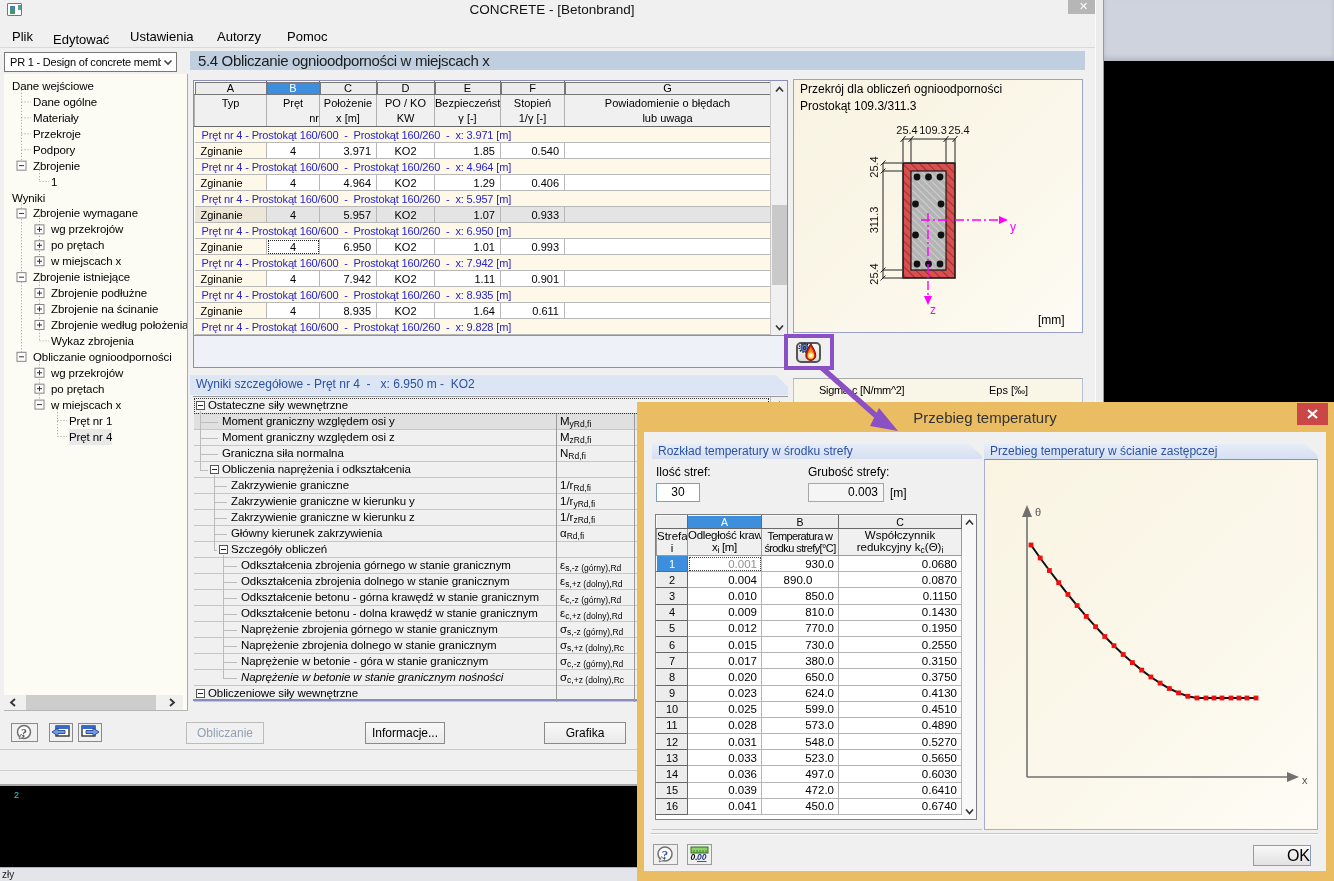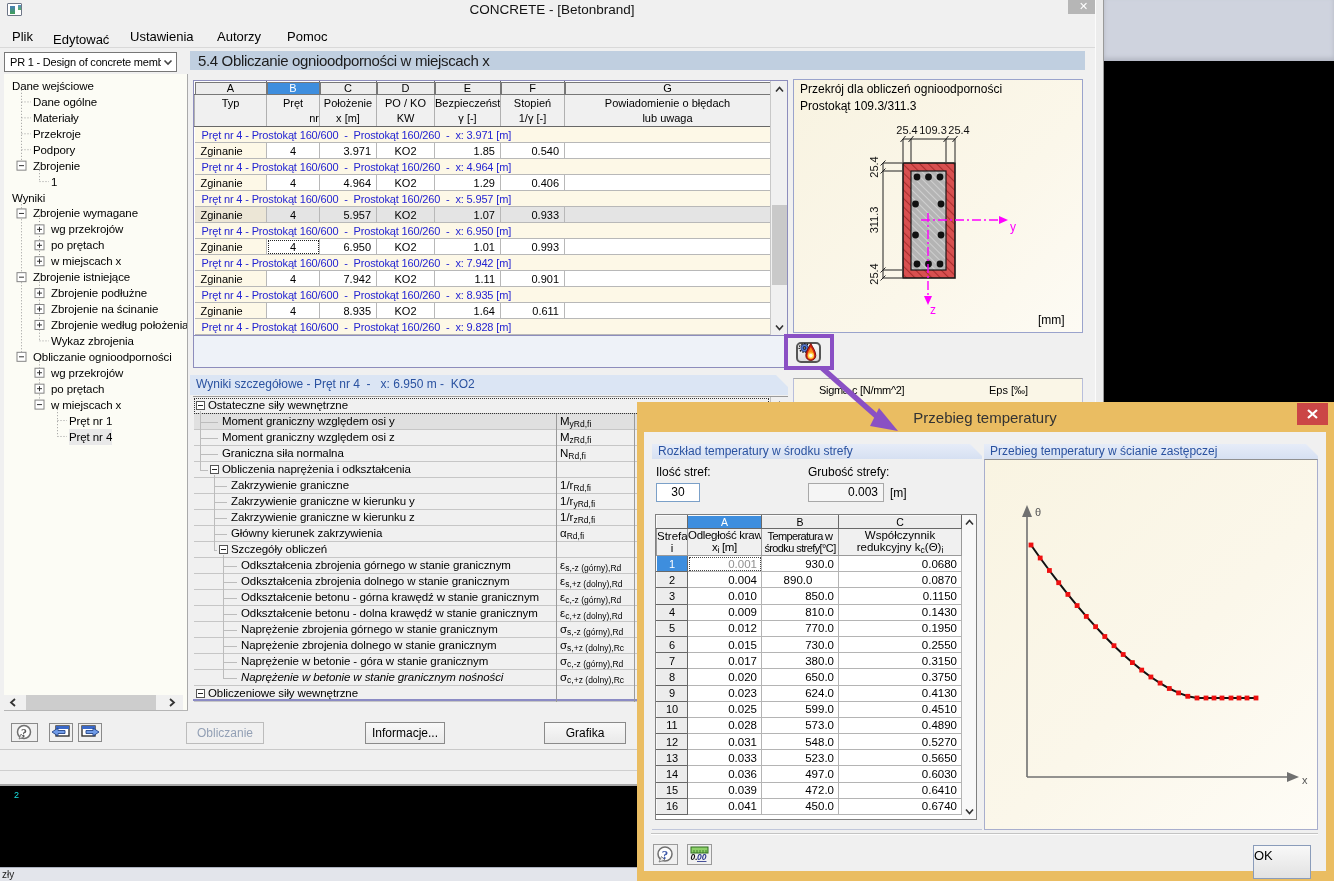--- a/index.html
+++ b/index.html
@@ -662,17 +662,17 @@
     <g stroke="#2e6e1e" stroke-width="0.8">
       <line x1="7" y1="6" x2="7" y2="9"></line>
       <line x1="10" y1="6" x2="10" y2="9"></line>
       <line x1="13" y1="6" x2="13" y2="9"></line>
       <line x1="16" y1="6" x2="16" y2="9"></line>
       <line x1="19" y1="6" x2="19" y2="9"></line>
     </g>
     <text x="3.5" y="16" font-size="8.5" font-style="italic" font-weight="bold" fill="#111">0.</text>
     <text x="10" y="16" font-size="8.5" font-style="italic" font-weight="bold" fill="#28348a" text-decoration="underline">00</text>
   </svg>
-<div class="abs" style="left:1253px;top:845px;width:58px;height:34px;background:linear-gradient(#f8f8f8,#e2e2e2);border:1px solid #8a9cba;font-size:13px;text-align:left;line-height:19px;">OK</div>
+<div class="abs" style="left:1253px;top:845px;width:58px;height:21px;background:linear-gradient(#f8f8f8,#e2e2e2);border:1px solid #8a9cba;font-size:16px;text-align:right;line-height:19px;">OK</div>
 <svg class="abs" style="left:780px;top:360px;z-index:20;" width="140" height="85" viewBox="0 0 140 85">
     <line x1="42" y1="8" x2="102" y2="61" stroke="#8a50c4" stroke-width="5.5"></line>
     <polygon points="99,48 118,71 90,66" fill="#8a50c4"></polygon>
   </svg>
 
 </body></html>

